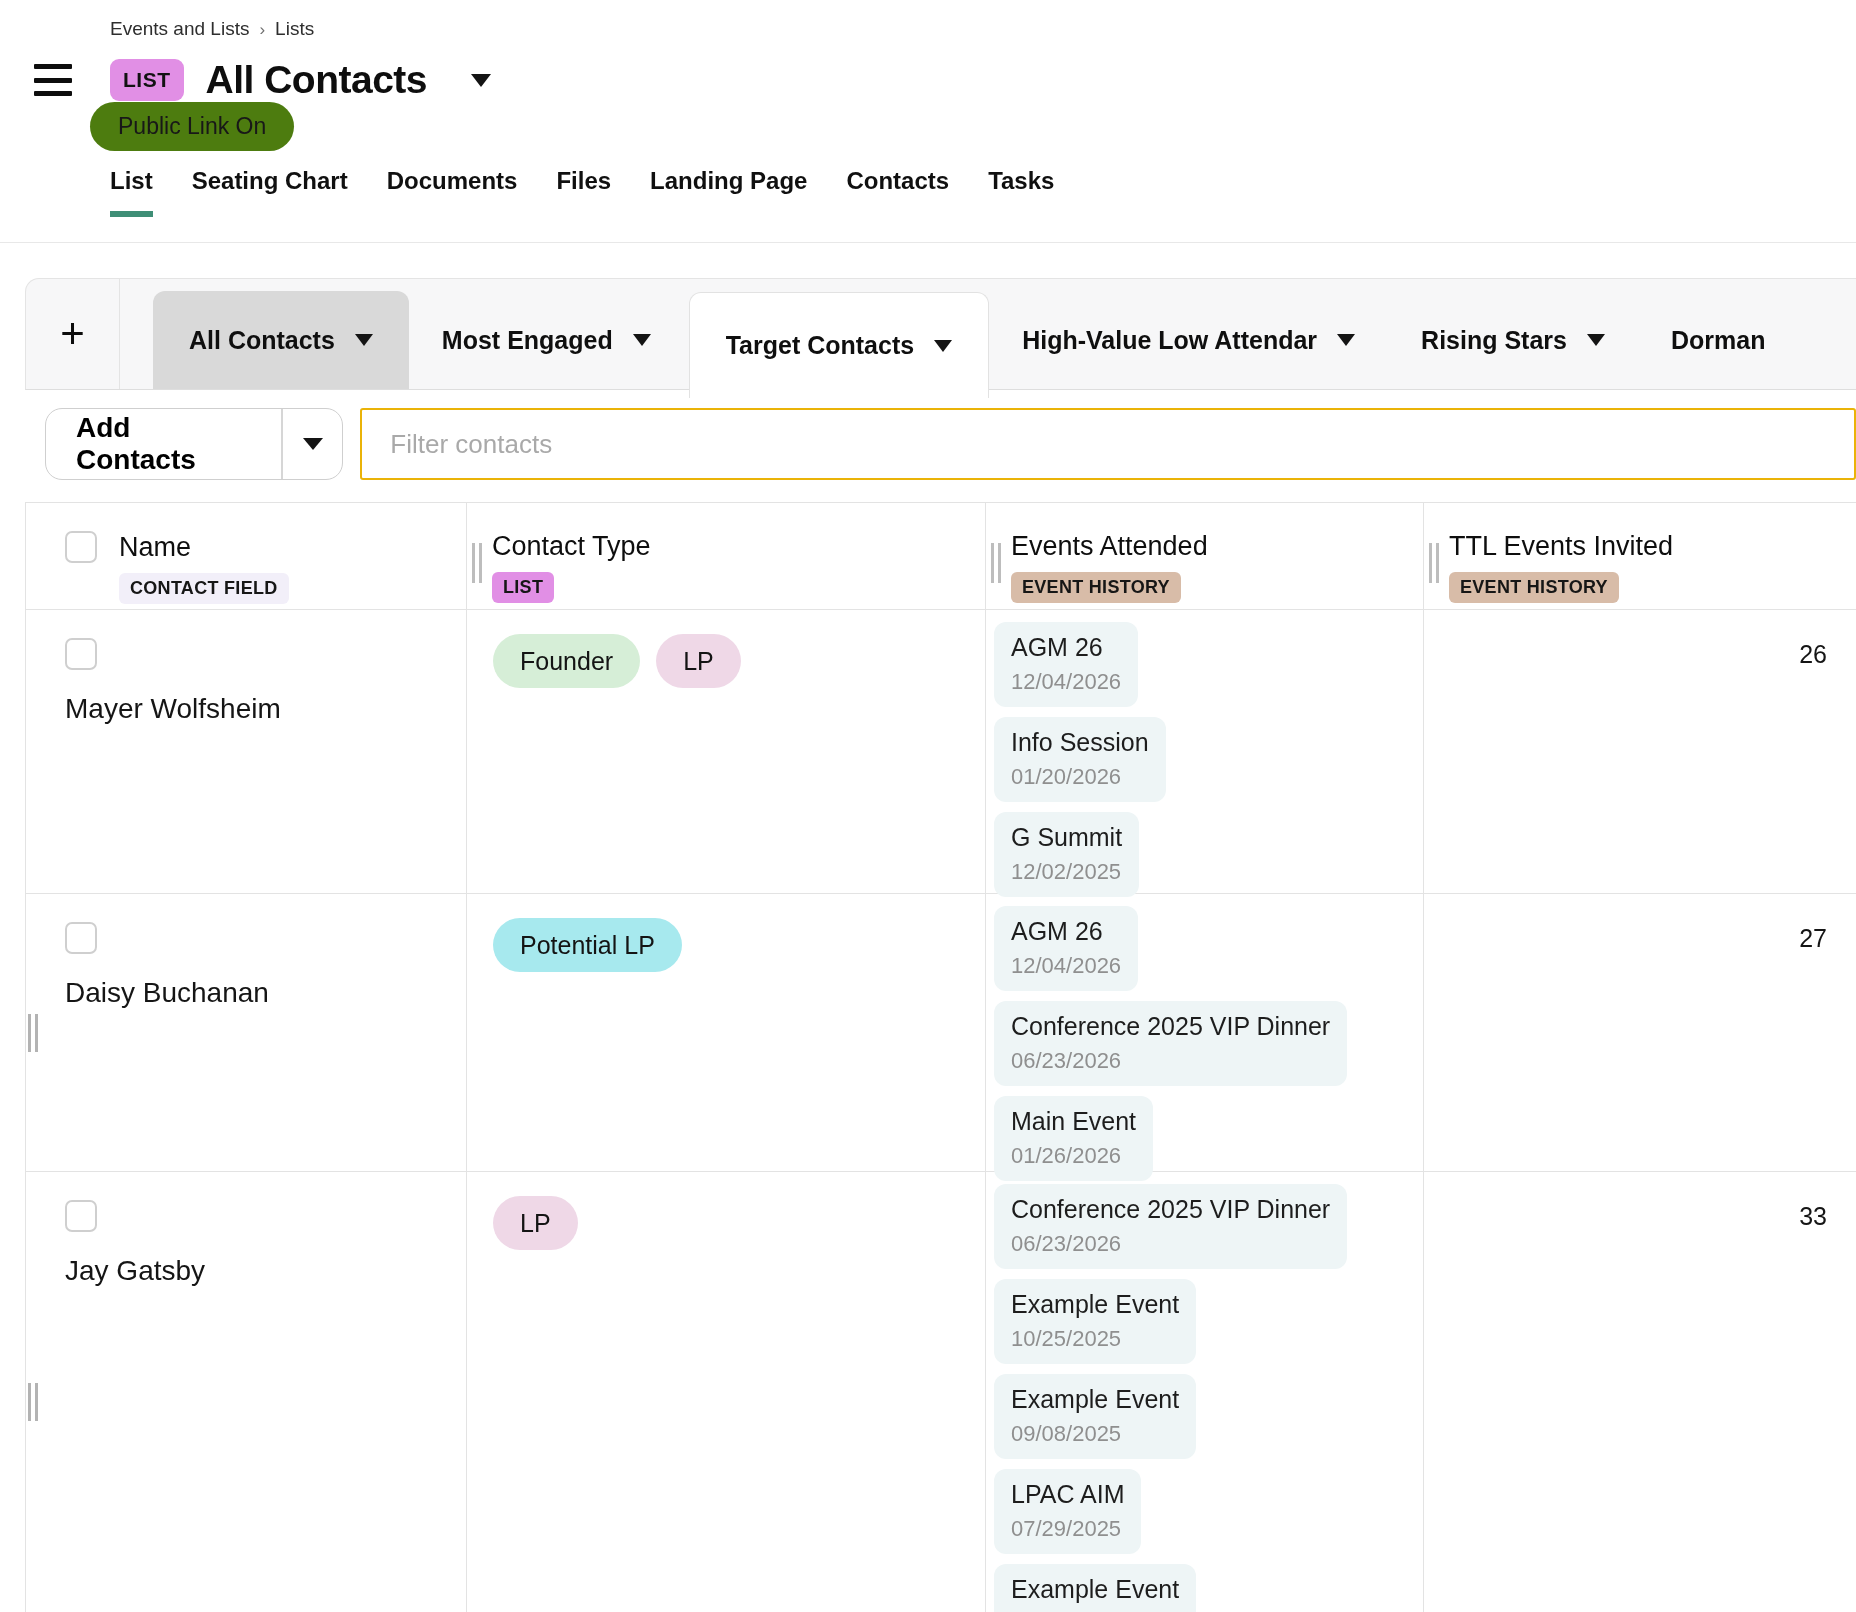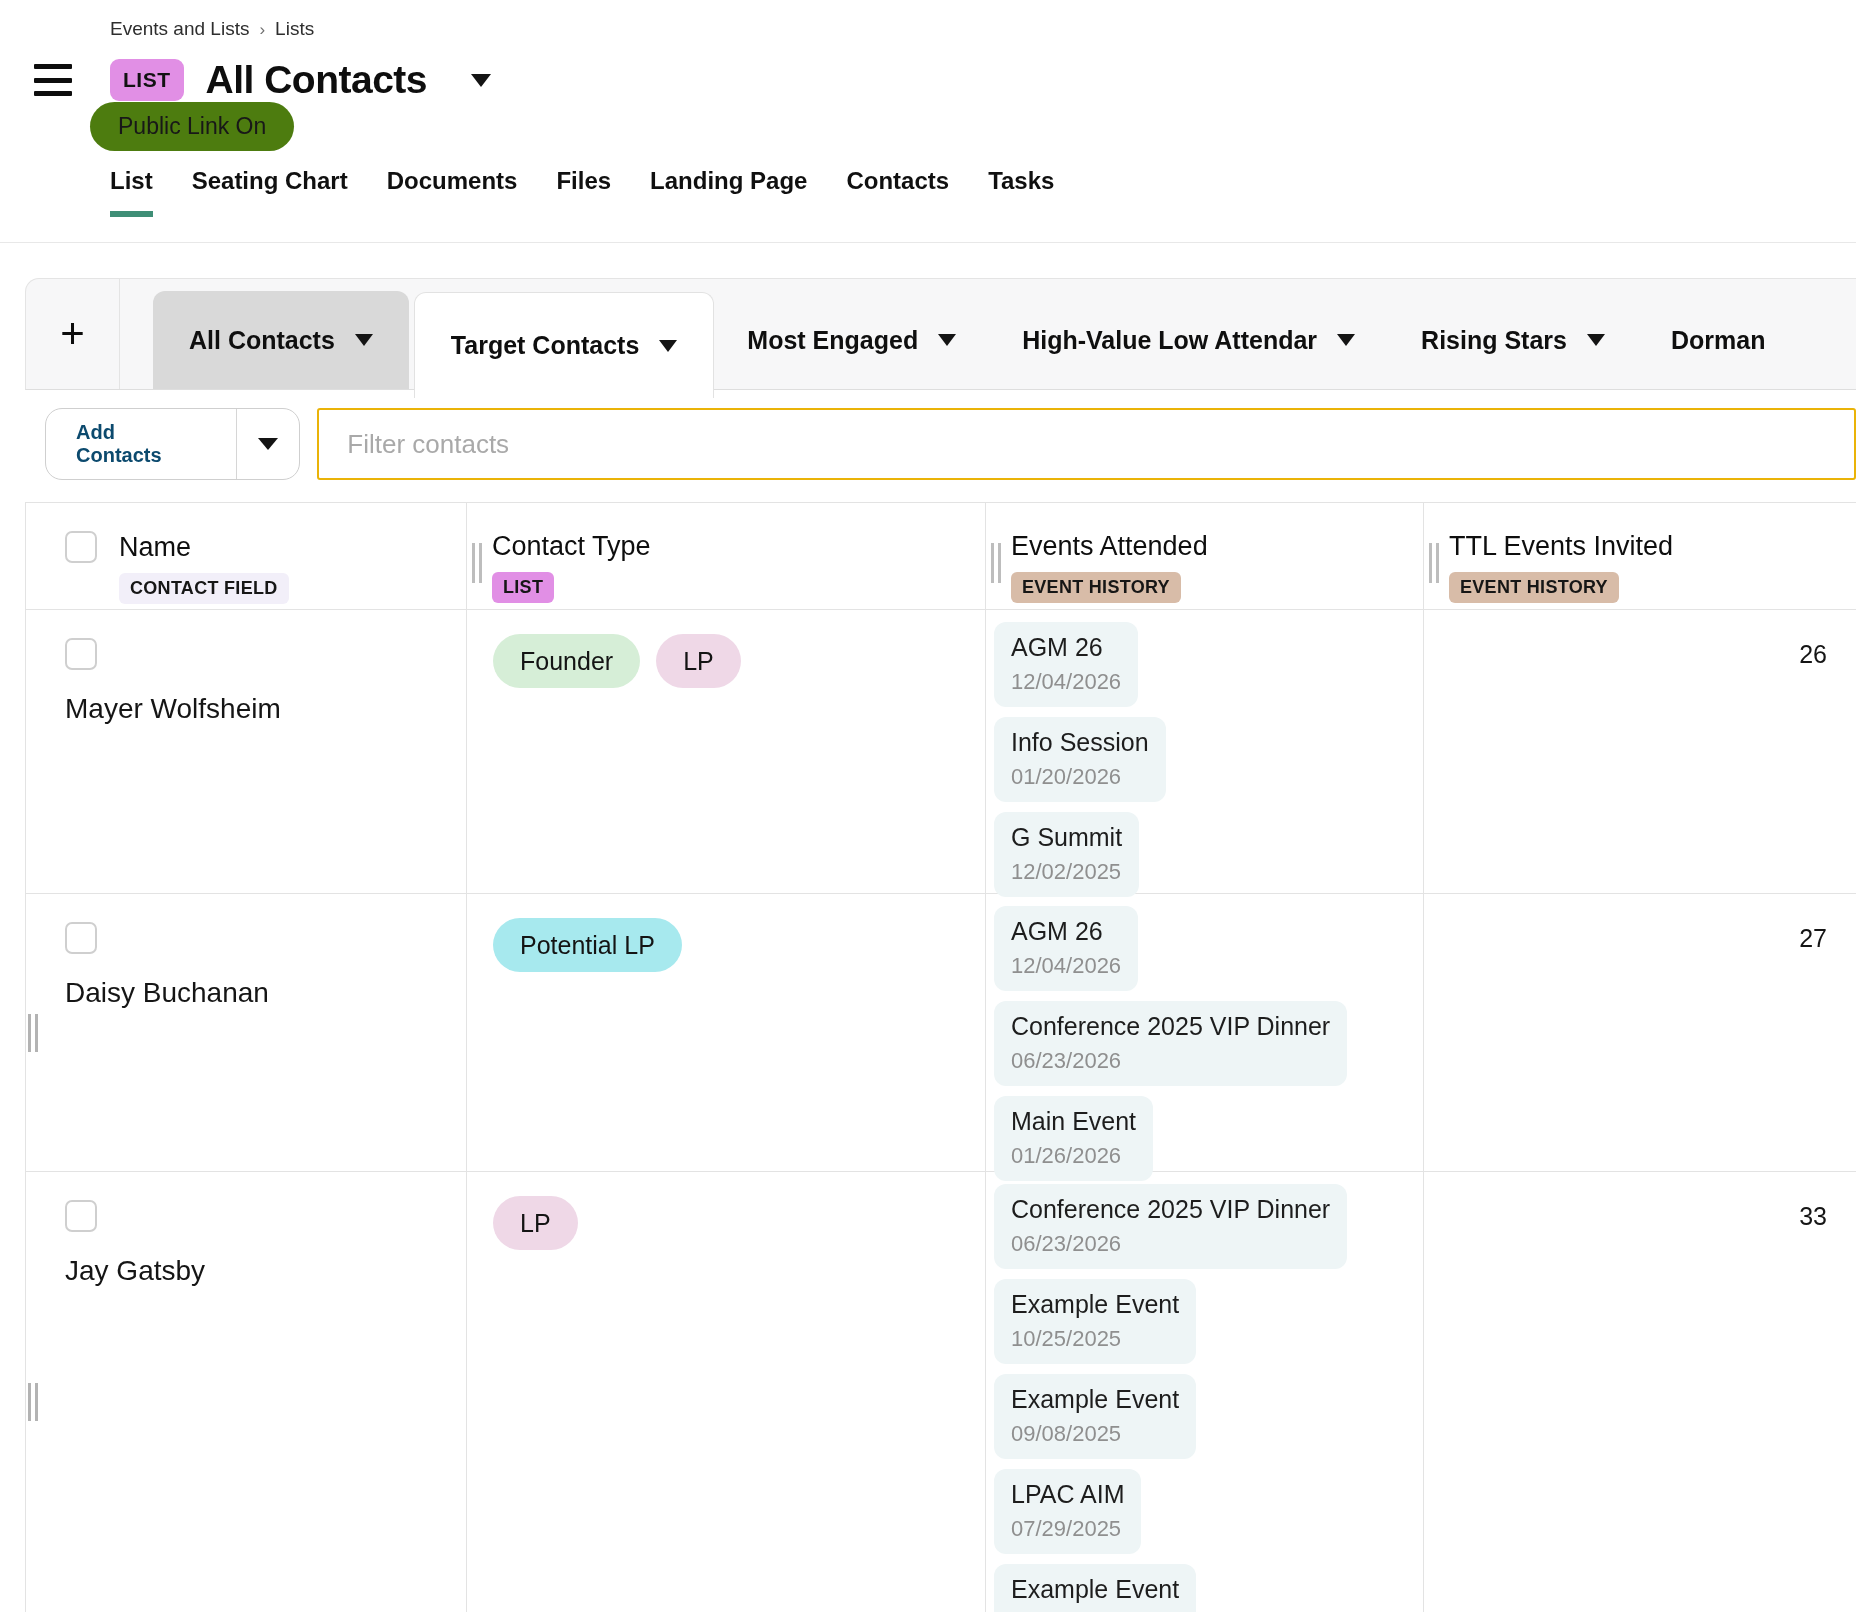--- a/index.html
+++ b/index.html
@@ -33,21 +33,21 @@
   .seg { display:flex; align-items:center; gap:20px; height:98px; padding:0 36px; border-radius:12px 12px 0 0;
     font-size:25px; font-weight:700; color:#0f0f0f; cursor:pointer; white-space:nowrap; }
   .seg .caret { border-left-width:9px; border-right-width:9px; border-top-width:12px; }
   .seg-selected { background:#d9d9d9; margin-left:33px; }
   .seg-active { background:#fff; border:1px solid #e2e2e2; border-bottom:none; height:106px; margin-bottom:-9px; margin-left:5px; position:relative; z-index:2; }
   .seg-plain { background:transparent; padding:0 33px; height:98px; }
 
   
   .toolbar { margin:18px 0 22px 45px; display:flex; align-items:center; height:72px; }
   .split-btn { display:flex; align-items:stretch; height:72px; border:1.5px solid #cfcfcf; border-radius:17px; background:#fff; overflow:hidden; cursor:pointer; }
-  .split-main { display:flex; align-items:center; padding:0 30px; font-size:20px; font-weight:700; color:#0c4a6e; }
+  .split-main { display:flex; align-items:center; padding:0 30px; font-size:28px; font-weight:700; color:#000000; }
   .split-sep { width:1.5px; background:#d6d6d6; }
   .split-caret { width:62px; display:flex; align-items:center; justify-content:center; }
   .split-caret .caret { border-left-width:10px; border-right-width:10px; border-top-width:12px; }
   .filter-input { margin-left:17px; width:1540px; height:72px; border:2px solid #eab308; border-radius:3px; font-size:26px; color:#222; padding:0 28px; outline:none; font-family:"Liberation Sans",sans-serif; }
   .filter-input::placeholder { color:#a9a9a9; }
 
   
   .ctable { margin-left:25px; width:1838px; border-top:1px solid #e3e3e3; border-left:1px solid #e3e3e3; }
   .thead, .trow { display:grid; grid-template-columns:441px 519px 438px 440px; }
   .thead > div, .trow > div { border-right:1px solid #e3e3e3; position:relative; }
@@ -118,26 +118,26 @@
       </nav>
     </div>
   </header>
 
   <div class="segmentbar">
     <button class="plus-btn">+</button>
     <div class="seg seg-selected">
       <span>All Contacts</span>
       <span class="caret"></span>
     </div>
+    <div class="seg seg-plain">
+      <span>Most Engaged</span>
+      <span class="caret"></span>
+    </div>
     <div class="seg seg-active">
       <span>Target Contacts</span>
-      <span class="caret"></span>
-    </div>
-    <div class="seg seg-plain">
-      <span>Most Engaged</span>
       <span class="caret"></span>
     </div>
     <div class="seg seg-plain">
       <span>High-Value Low Attendar</span>
       <span class="caret"></span>
     </div>
     <div class="seg seg-plain">
       <span>Rising Stars</span>
       <span class="caret"></span>
     </div>

